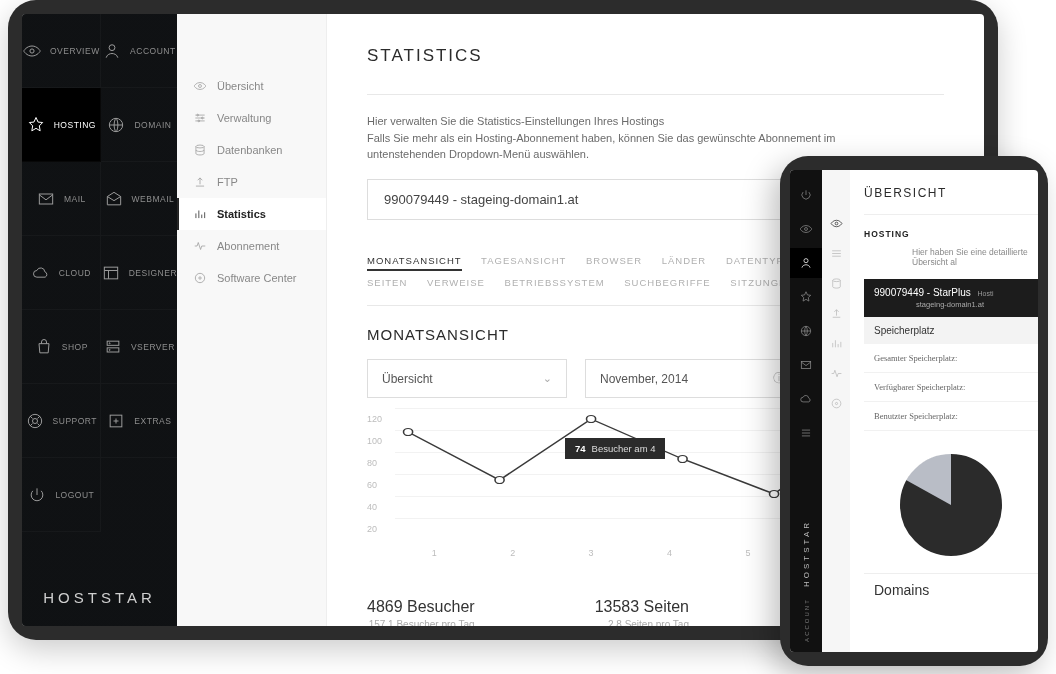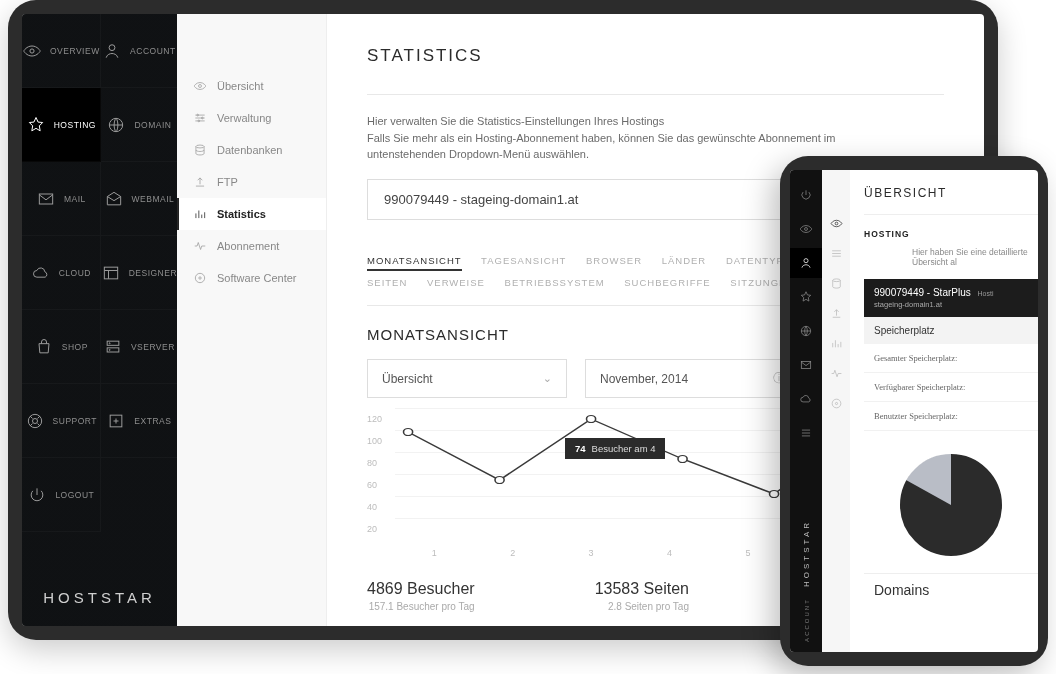--- a/index.html
+++ b/index.html
@@ -87,21 +87,21 @@
   }
   .chart-area svg { position:absolute; left:0; top:0; width:100%; height:132px; }
   .chart-tooltip {
     position:absolute; left:170px; top:30px; background:#2b2b2b; color:#ddd;
     font-size:9.5px; padding:5px 10px; display:flex; gap:6px; align-items:center;
   }
   .chart-tooltip b { color:#fff; font-weight:700; }
   .chart-x { margin-left:28px; display:flex; font-size:9px; color:#bdbdbd; padding-top:8px;}
   .chart-x span { flex:1; text-align:center; }
 
-  .stats-row { display:flex; margin-top:22px; gap:120px; padding-left:0;}
+  .stats-row { display:flex; margin-top:40px; gap:120px; padding-left:0;}
   .stat .big { font-size:16px; color:#333; }
   .stat .small { font-size:10px; color:#aaa; margin-top:3px;text-align:right;}
 
   
   .phone {
     position:absolute; right:8px; top:156px; width:268px; height:510px;
     background:#2c2c2c; border-radius:28px; padding:14px 10px;
     box-shadow: -8px 10px 30px rgba(0,0,0,.25);
   }
   .phone-screen {
@@ -122,21 +122,21 @@
   .p-nav2 .pi2 svg{width:13px;height:13px;stroke:#b5b5b5;fill:none;stroke-width:1.3;}
   .p-nav2 .pi2.active svg{stroke:#222;}
 
   .p-content { flex:1; padding:16px 0 0 14px; overflow:hidden;}
   .p-h1 { font-size:12px; letter-spacing:1.5px; color:#2b2b2b; margin-bottom:14px;}
   .p-hr { border:none; border-top:1px solid #eee; margin-bottom:14px;}
   .p-sub { font-size:8.5px; font-weight:700; letter-spacing:1px; color:#222; margin-bottom:8px;}
   .p-desc { font-size:8.5px; color:#888; margin-bottom:12px;padding-left:48px;}
   .p-card-head { background:#1c1c1c; color:#fff; padding:8px 10px; font-size:10px;}
   .p-card-head .tiny{ font-size:7px; color:#999; margin-left:4px;}
-  .p-card-head .dom{ font-size:7.5px; color:#aaa; margin-top:2px;}
+  .p-card-head .dom{ font-size:7.5px; color:#aaa; margin-top:2px;margin-left:42px;}
   .p-section-title { background:#f3f3f3; padding:8px 10px; font-size:10px; color:#333;}
   .p-rows { font-size:8.5px; color:#666;}
   .p-rows div { padding:9px 10px; border-bottom:1px solid #f1f1f1;font-family:Liberation Serif, serif;}
   .pie-wrap { display:flex; justify-content:center; padding:14px 0 8px;}
   .p-list-start { padding:8px 10px; font-size:14px; color:#333; border-top:1px solid #eee;}
 </style>
 </head>
 <body>
 
 <div class="tablet">

